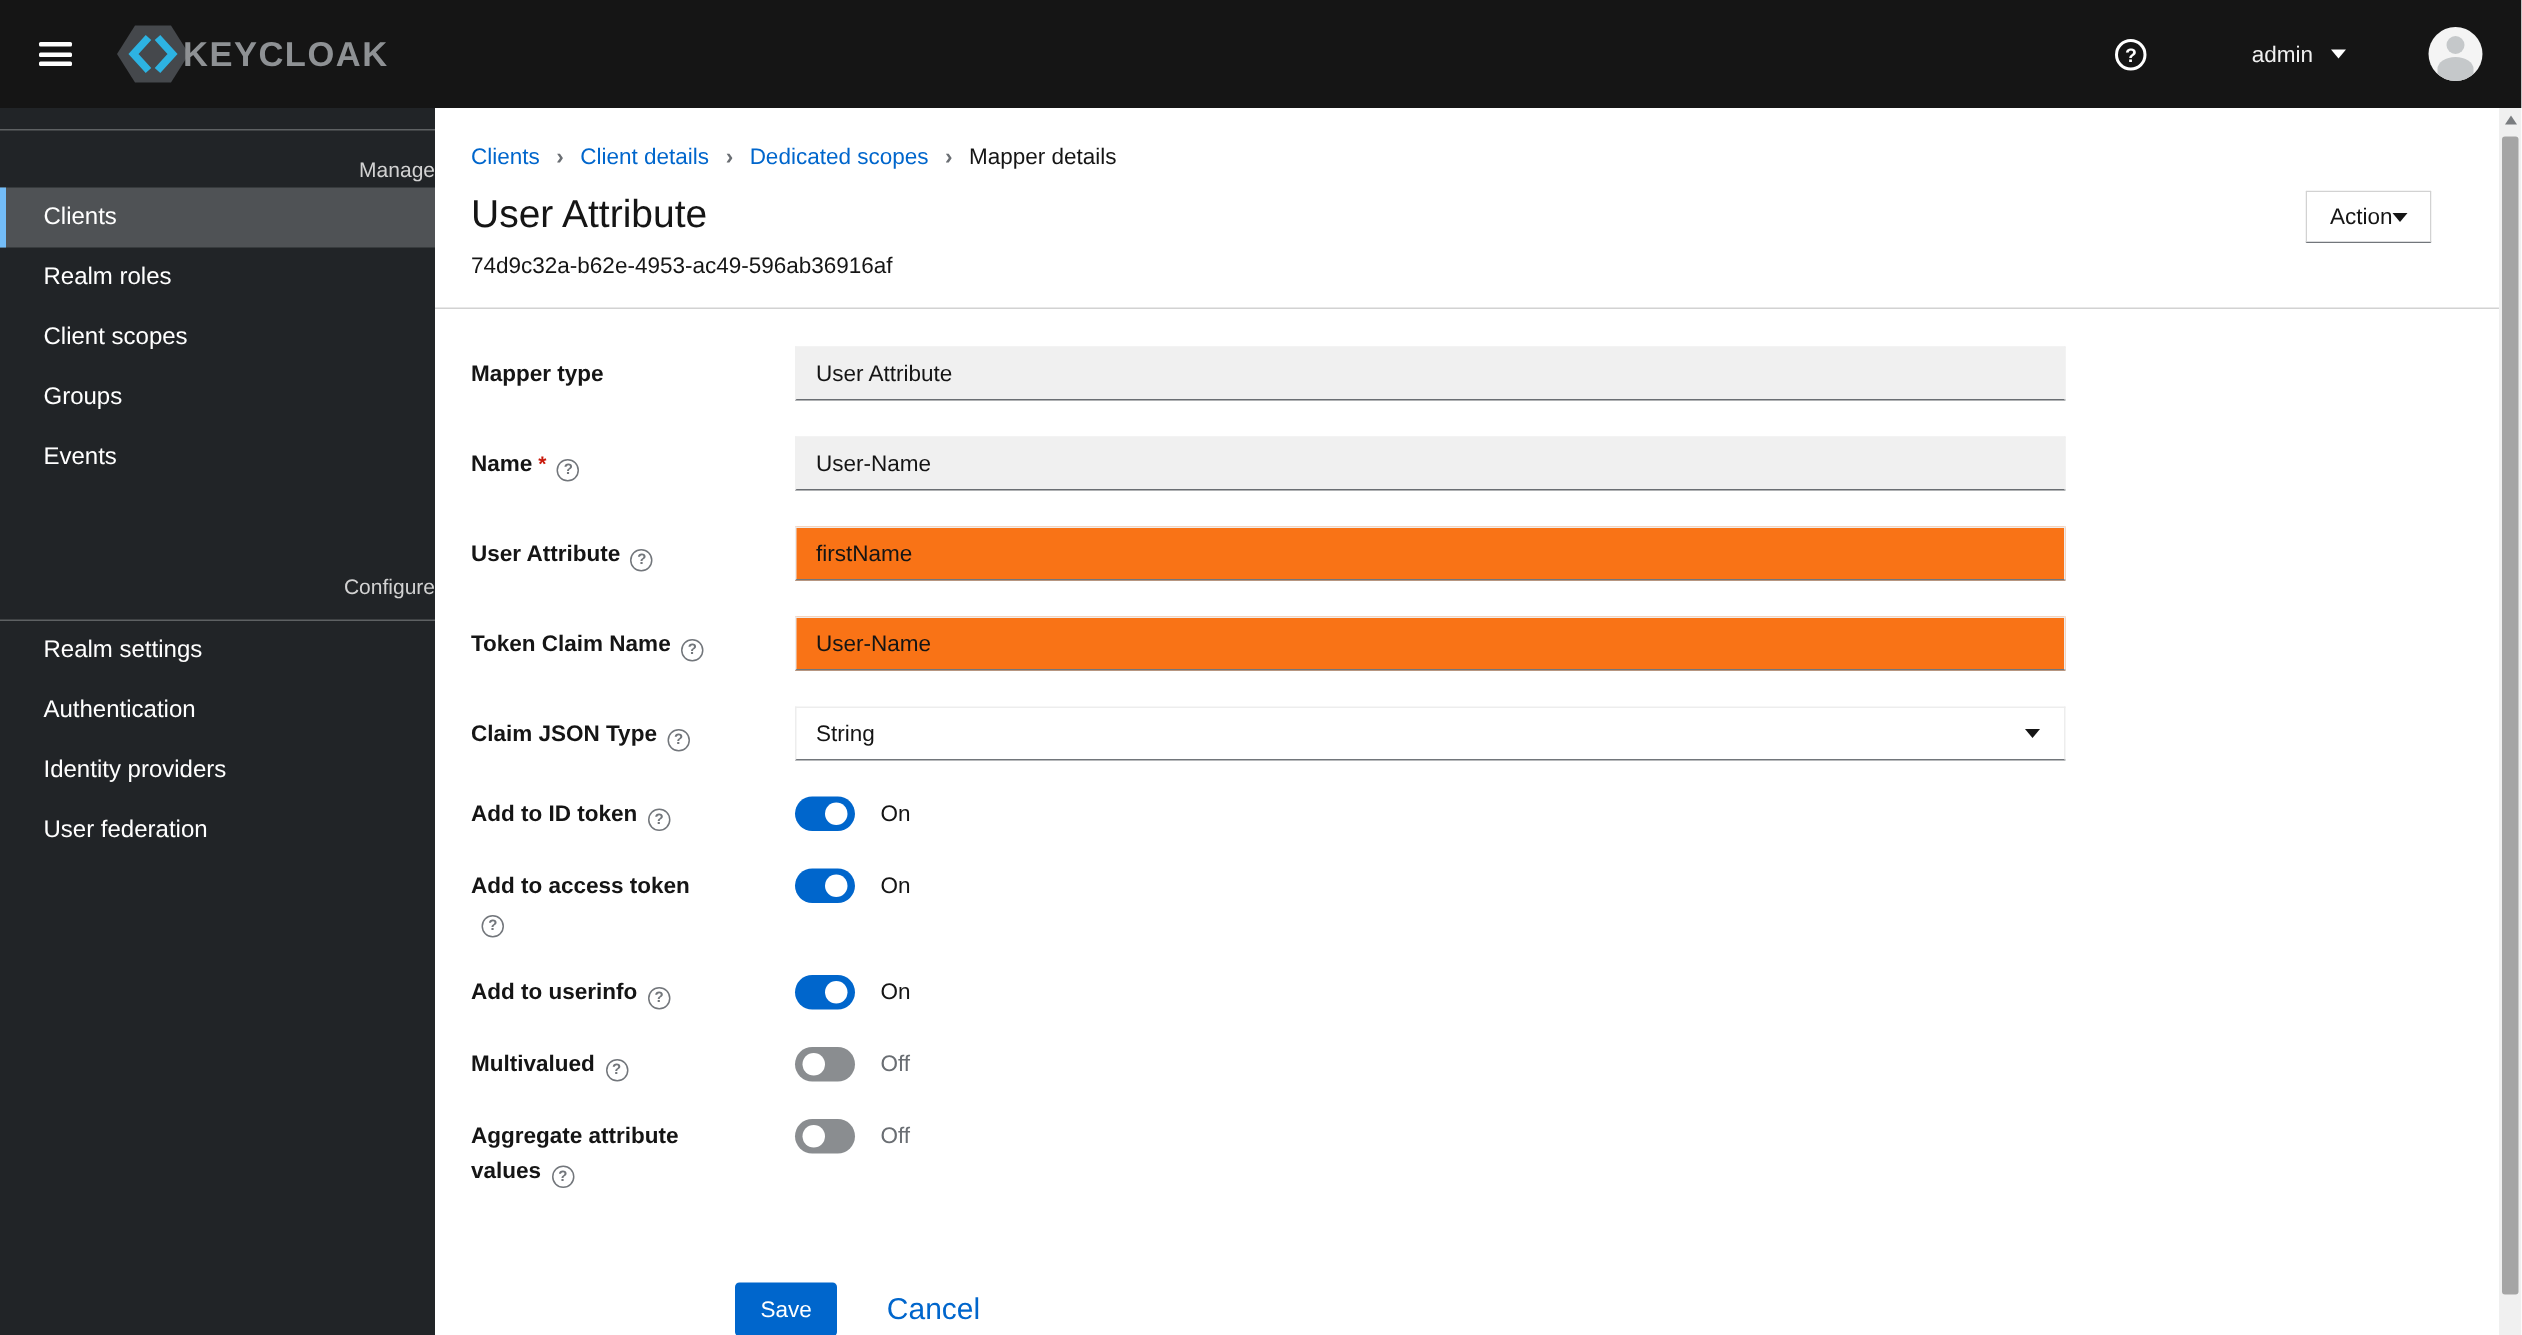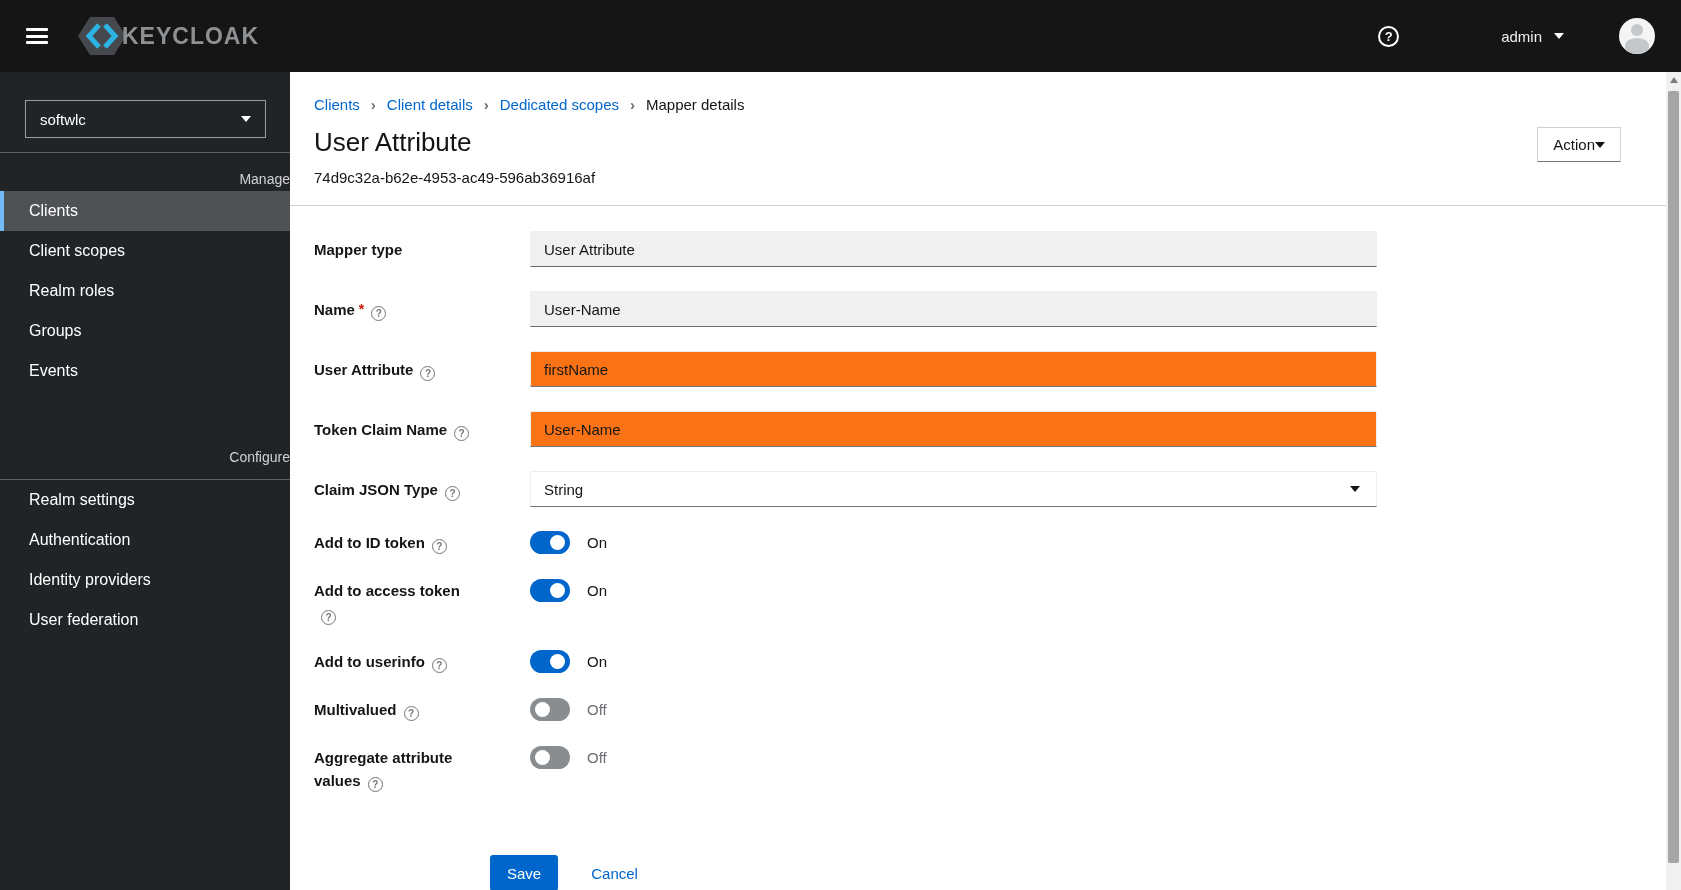--- a/index.html
+++ b/index.html
@@ -22,21 +22,21 @@
   .brand svg{ display:block; }
   .brand-text{ font-size:23px; font-weight:bold; letter-spacing:1px;
     color:#8e9194; margin-left:-6px; }
   .masthead-right{ margin-left:auto; display:flex; align-items:center; }
   .help-circle{
     width:21px; height:21px; border:2px solid #fff; border-radius:50%;
     color:#fff; font-size:13px; font-weight:bold; display:flex;
     align-items:center; justify-content:center; cursor:pointer;
   }
   .user-menu{ display:flex; align-items:center; margin-left:70px; cursor:pointer; }
-  .username{ color:#f0f0f0; font-size:15px;margin-left:32px; }
+  .username{ color:#f0f0f0; font-size:15px; }
   .caret{ width:0; height:0; border-left:5px solid transparent;
     border-right:5px solid transparent; border-top:6px solid #fff; margin-left:12px; }
   .avatar{
     width:36px; height:36px; border-radius:50%; background:#f4f4f4;
     margin-left:55px; position:relative; overflow:hidden;
   }
   .avatar .head{ position:absolute; top:6px; left:12px; width:12px; height:12px;
     border-radius:50%; background:#c5c8ca; }
   .avatar .body{ position:absolute; top:20px; left:6px; width:24px; height:16px;
     border-radius:50% 50% 0 0; background:#c5c8ca; }
@@ -130,21 +130,21 @@
   .state-label{ font-size:15px; margin-left:17px; line-height:23px; }
   .state-label.on{ color:#151515; }
   .state-label.off{ color:#6a6e73; }
 
   .form-actions{ display:flex; align-items:center; margin:63px 0 0 176px; }
   .save-btn{
     background:var(--accent,#0066cc); color:#fff; font-size:15px;
     font-family:"Liberation Sans",sans-serif; border:none; border-radius:3px;
     height:36px; padding:0 17px; cursor:pointer;
   }
-  .cancel-link{ color:var(--link,#0066cc); font-size:15px; margin-left:33px;
+  .cancel-link{ color:var(--link,#0066cc); font-size:20px; margin-left:33px;
     text-decoration:none; cursor:pointer; }
 
   
   .scrollbar{
     position:absolute; top:72px; right:0; width:15px; bottom:0;
     background:#f0f0f0; z-index:6;
   }
   .scroll-arrow{ height:16px; display:flex; align-items:center; justify-content:center; }
   .scroll-arrow .tri-up{ width:0; height:0; border-left:4px solid transparent;
     border-right:4px solid transparent; border-bottom:6px solid #7a7d80; }
@@ -177,30 +177,26 @@
       <span class="caret"></span>
     </div>
     <div class="avatar">
       <div class="head"></div>
       <div class="body"></div>
     </div>
   </div>
 </header>
 
 <nav class="sidebar">
-  <div class="realm-selector">
-    <span class="realm-name">softwlc</span>
-    <span class="caret"></span>
-  </div>
   <div class="nav-divider"></div>
   <div id="nav-groups">
       <div class="nav-section-label">Manage</div>
       <div class="nav-item selected">Clients</div>
+      <div class="nav-item">Realm roles</div>
       <div class="nav-item">Client scopes</div>
-      <div class="nav-item">Realm roles</div>
       <div class="nav-item">Groups</div>
       <div class="nav-item">Events</div>
       <div class="nav-gap"></div>
       <div class="nav-section-label">Configure</div>
       <div class="configure-divider"></div>
       <div class="nav-item">Realm settings</div>
       <div class="nav-item">Authentication</div>
       <div class="nav-item">Identity providers</div>
       <div class="nav-item">User federation</div>
     </div>

